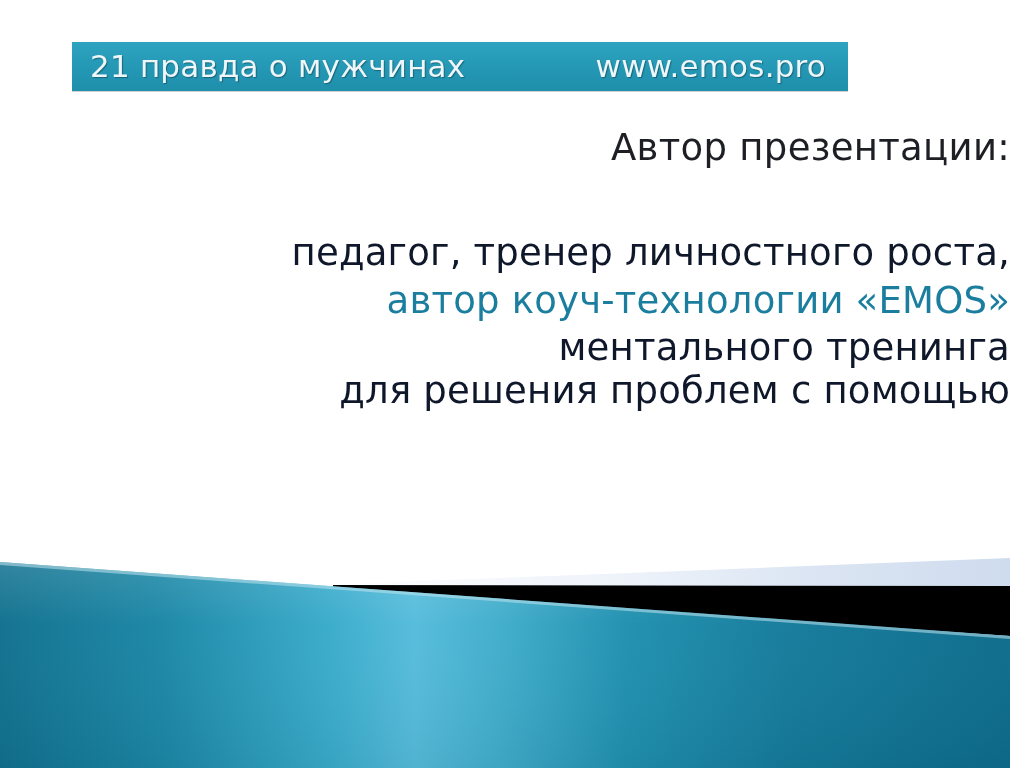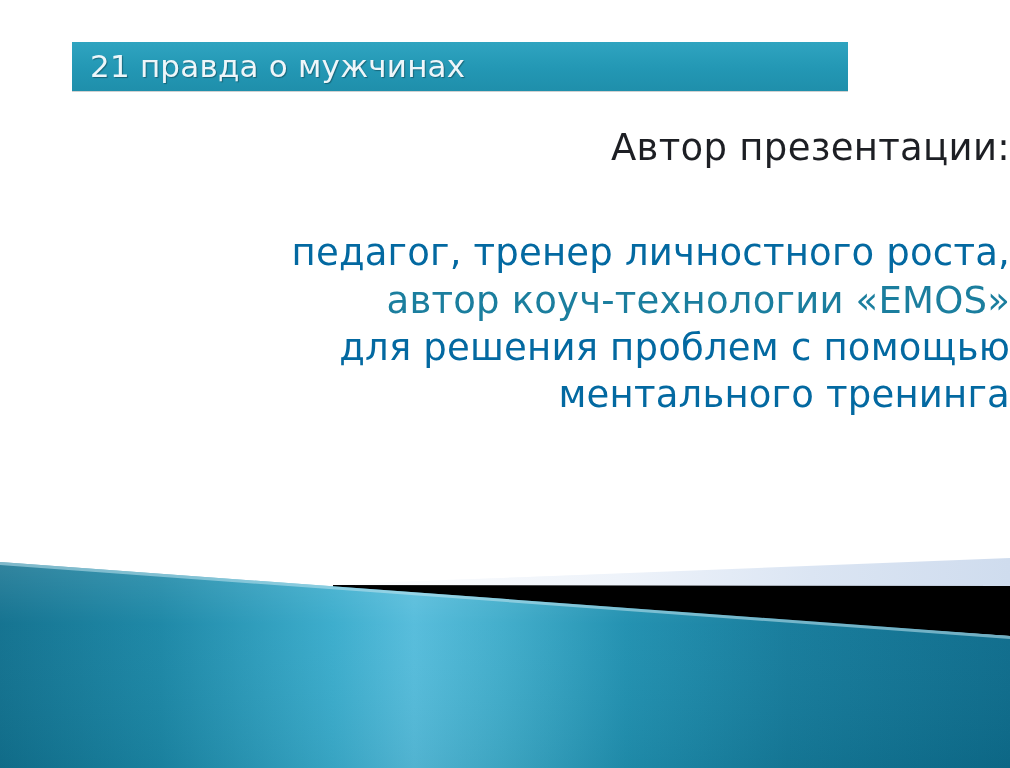--- a/index.html
+++ b/index.html
@@ -63,21 +63,21 @@
     letter-spacing: 0.3px;
   }
   .spacer { display:block; height: 62px; }
   .accent {
     font-size: 37px;
     color: #1b7e9e;
     letter-spacing: 0.2px;
   }
   .dark {
     font-size: 37px;
-    color: #0369a1;
+    color: #0f172a;
     letter-spacing: 0.2px;
   }
   .l-name   { margin-bottom: 6px; }
   .l-ped    { margin-bottom: 4px; }
   .l-coach  { margin-bottom: 4px; }
   .l-solve  { margin-bottom: 4px; }
 
   
   #bottom-decor {
     position: absolute;
@@ -88,35 +88,36 @@
   }
   #bottom-decor svg { display: block; width: 1010px; height: 248px; }
 </style>
 </head>
 <body>
 
 <div id="slide">
 
   <div id="header-bar">
     <span class="htext" id="header-title">21 правда о мужчинах</span>
+    <span class="htext" id="header-url">www.emos.pro</span>
   </div>
 
   <div id="body-block">
     <span class="line lead">Автор презентации:</span>
 
     <span class="spacer"></span>
 
 
     <span class="line dark l-ped">педагог, тренер личностного роста,</span>
 
     <span class="line accent l-coach">автор коуч-технологии «EMOS»</span>
 
+    <span class="line dark">ментального тренинга</span>
+
     <span class="line dark l-solve">для решения проблем с помощью</span>
-
-    <span class="line dark">ментального тренинга</span>
   </div>
 
   <div id="bottom-decor">
     <svg viewBox="0 0 1010 248" preserveAspectRatio="none">
       <defs>
         <linearGradient id="tealGrad" x1="0" y1="0" x2="1" y2="0">
           <stop offset="0" stop-color="#11718f"></stop>
           <stop offset="0.16" stop-color="#1b87a6"></stop>
           <stop offset="0.33" stop-color="#3aaccc"></stop>
           <stop offset="0.41" stop-color="#55bcdb"></stop>

